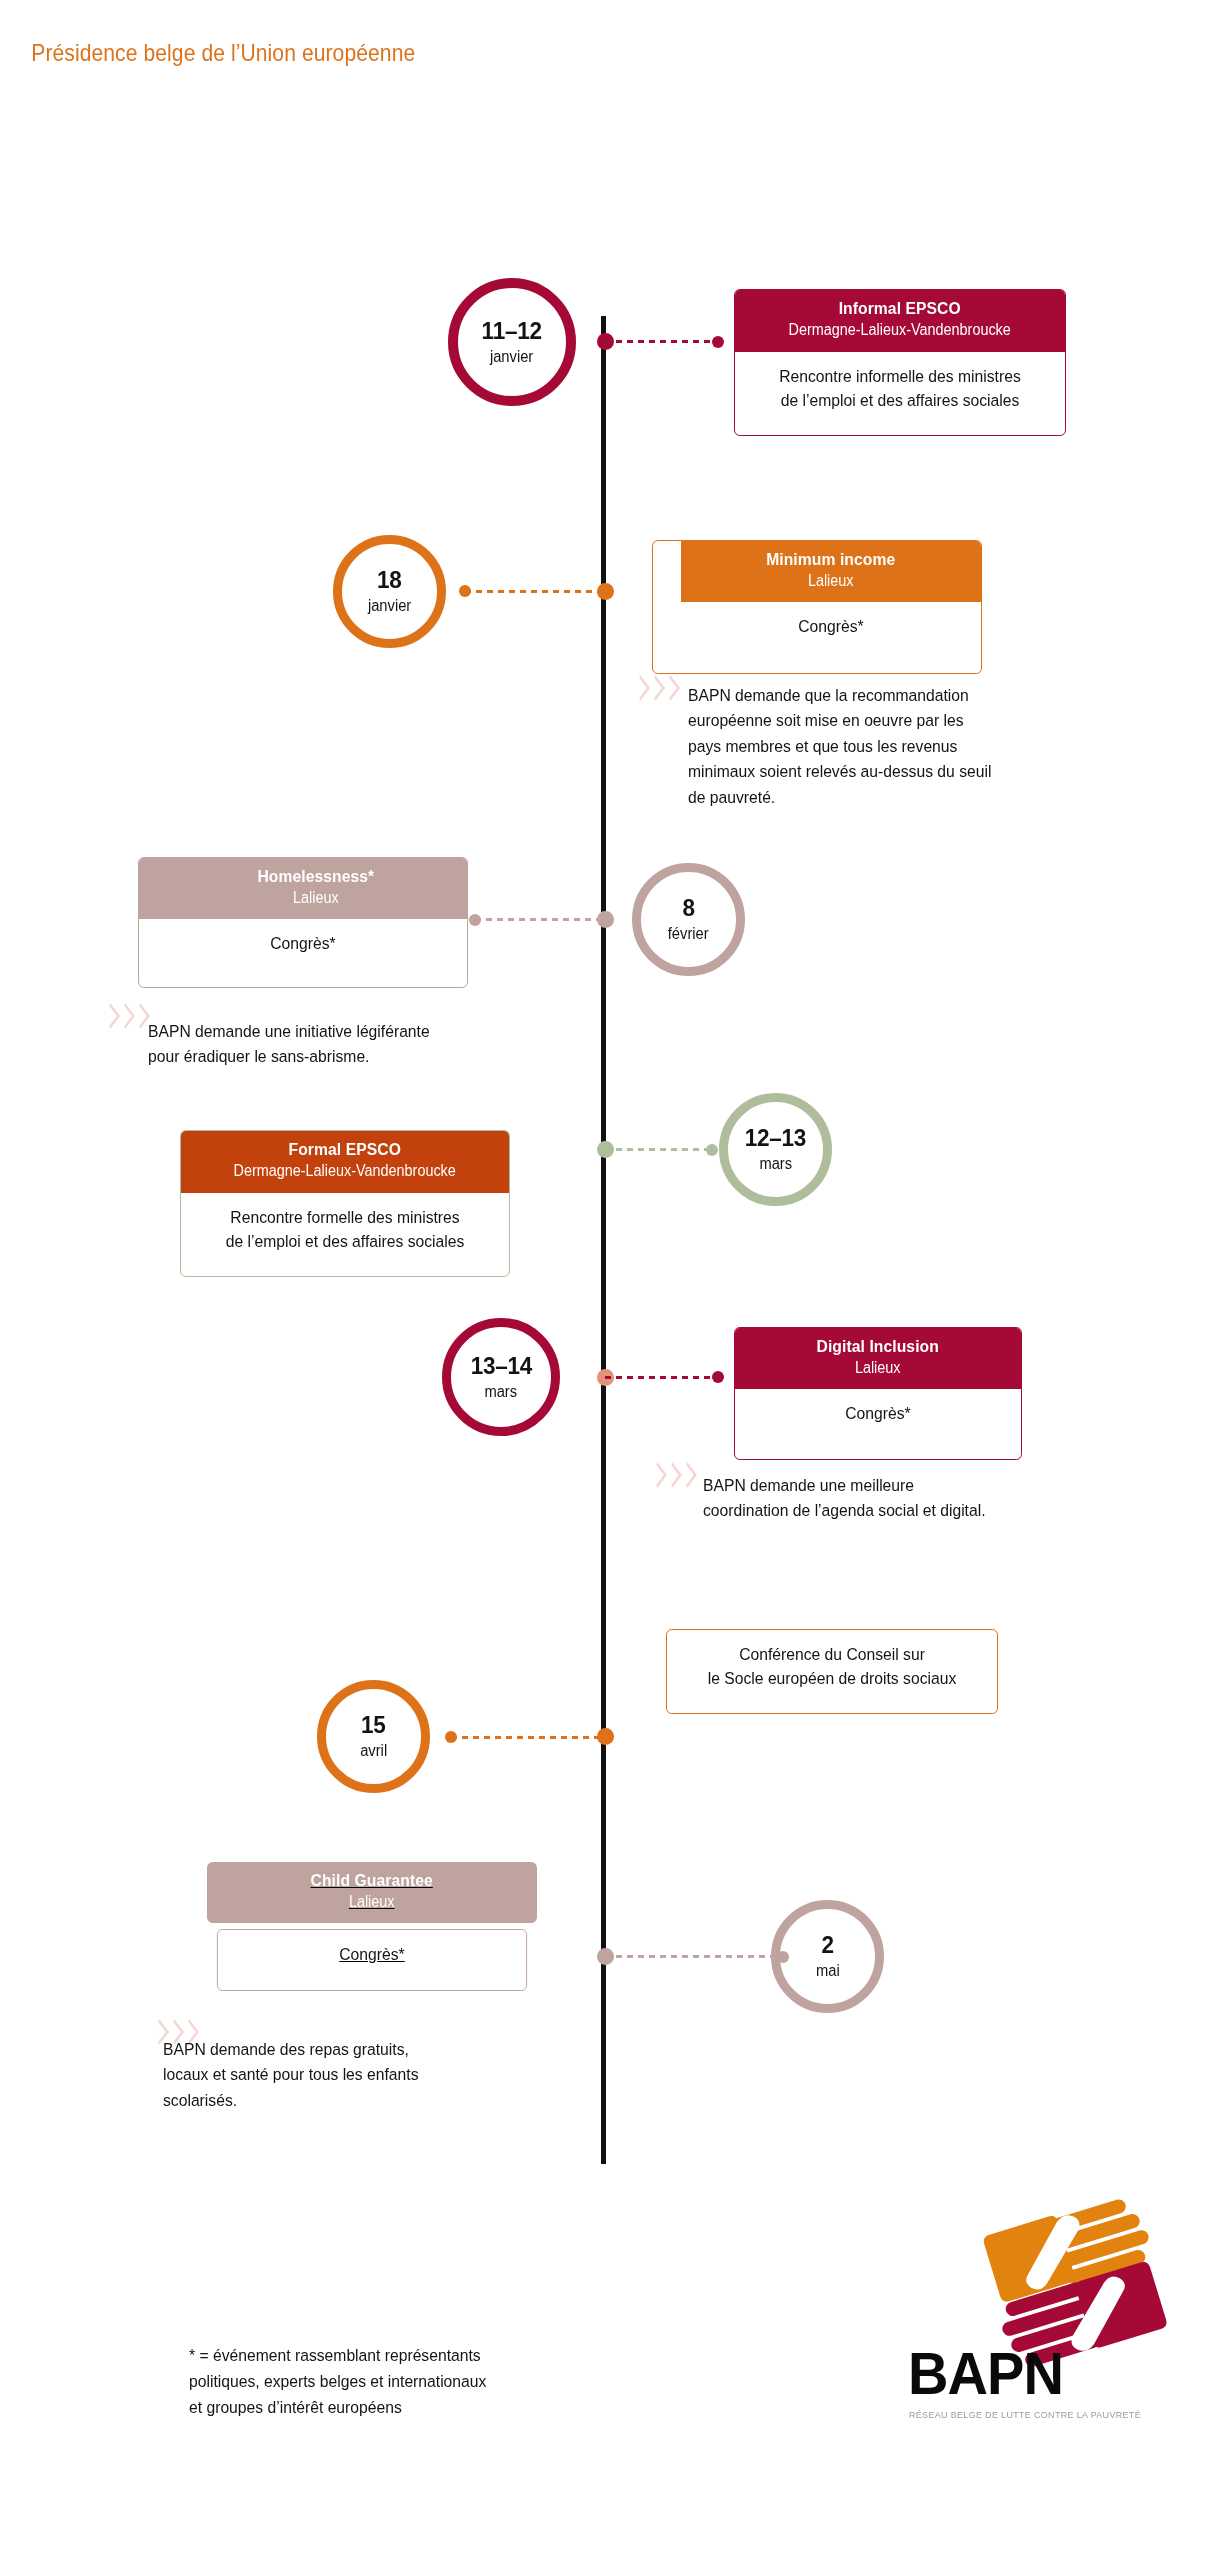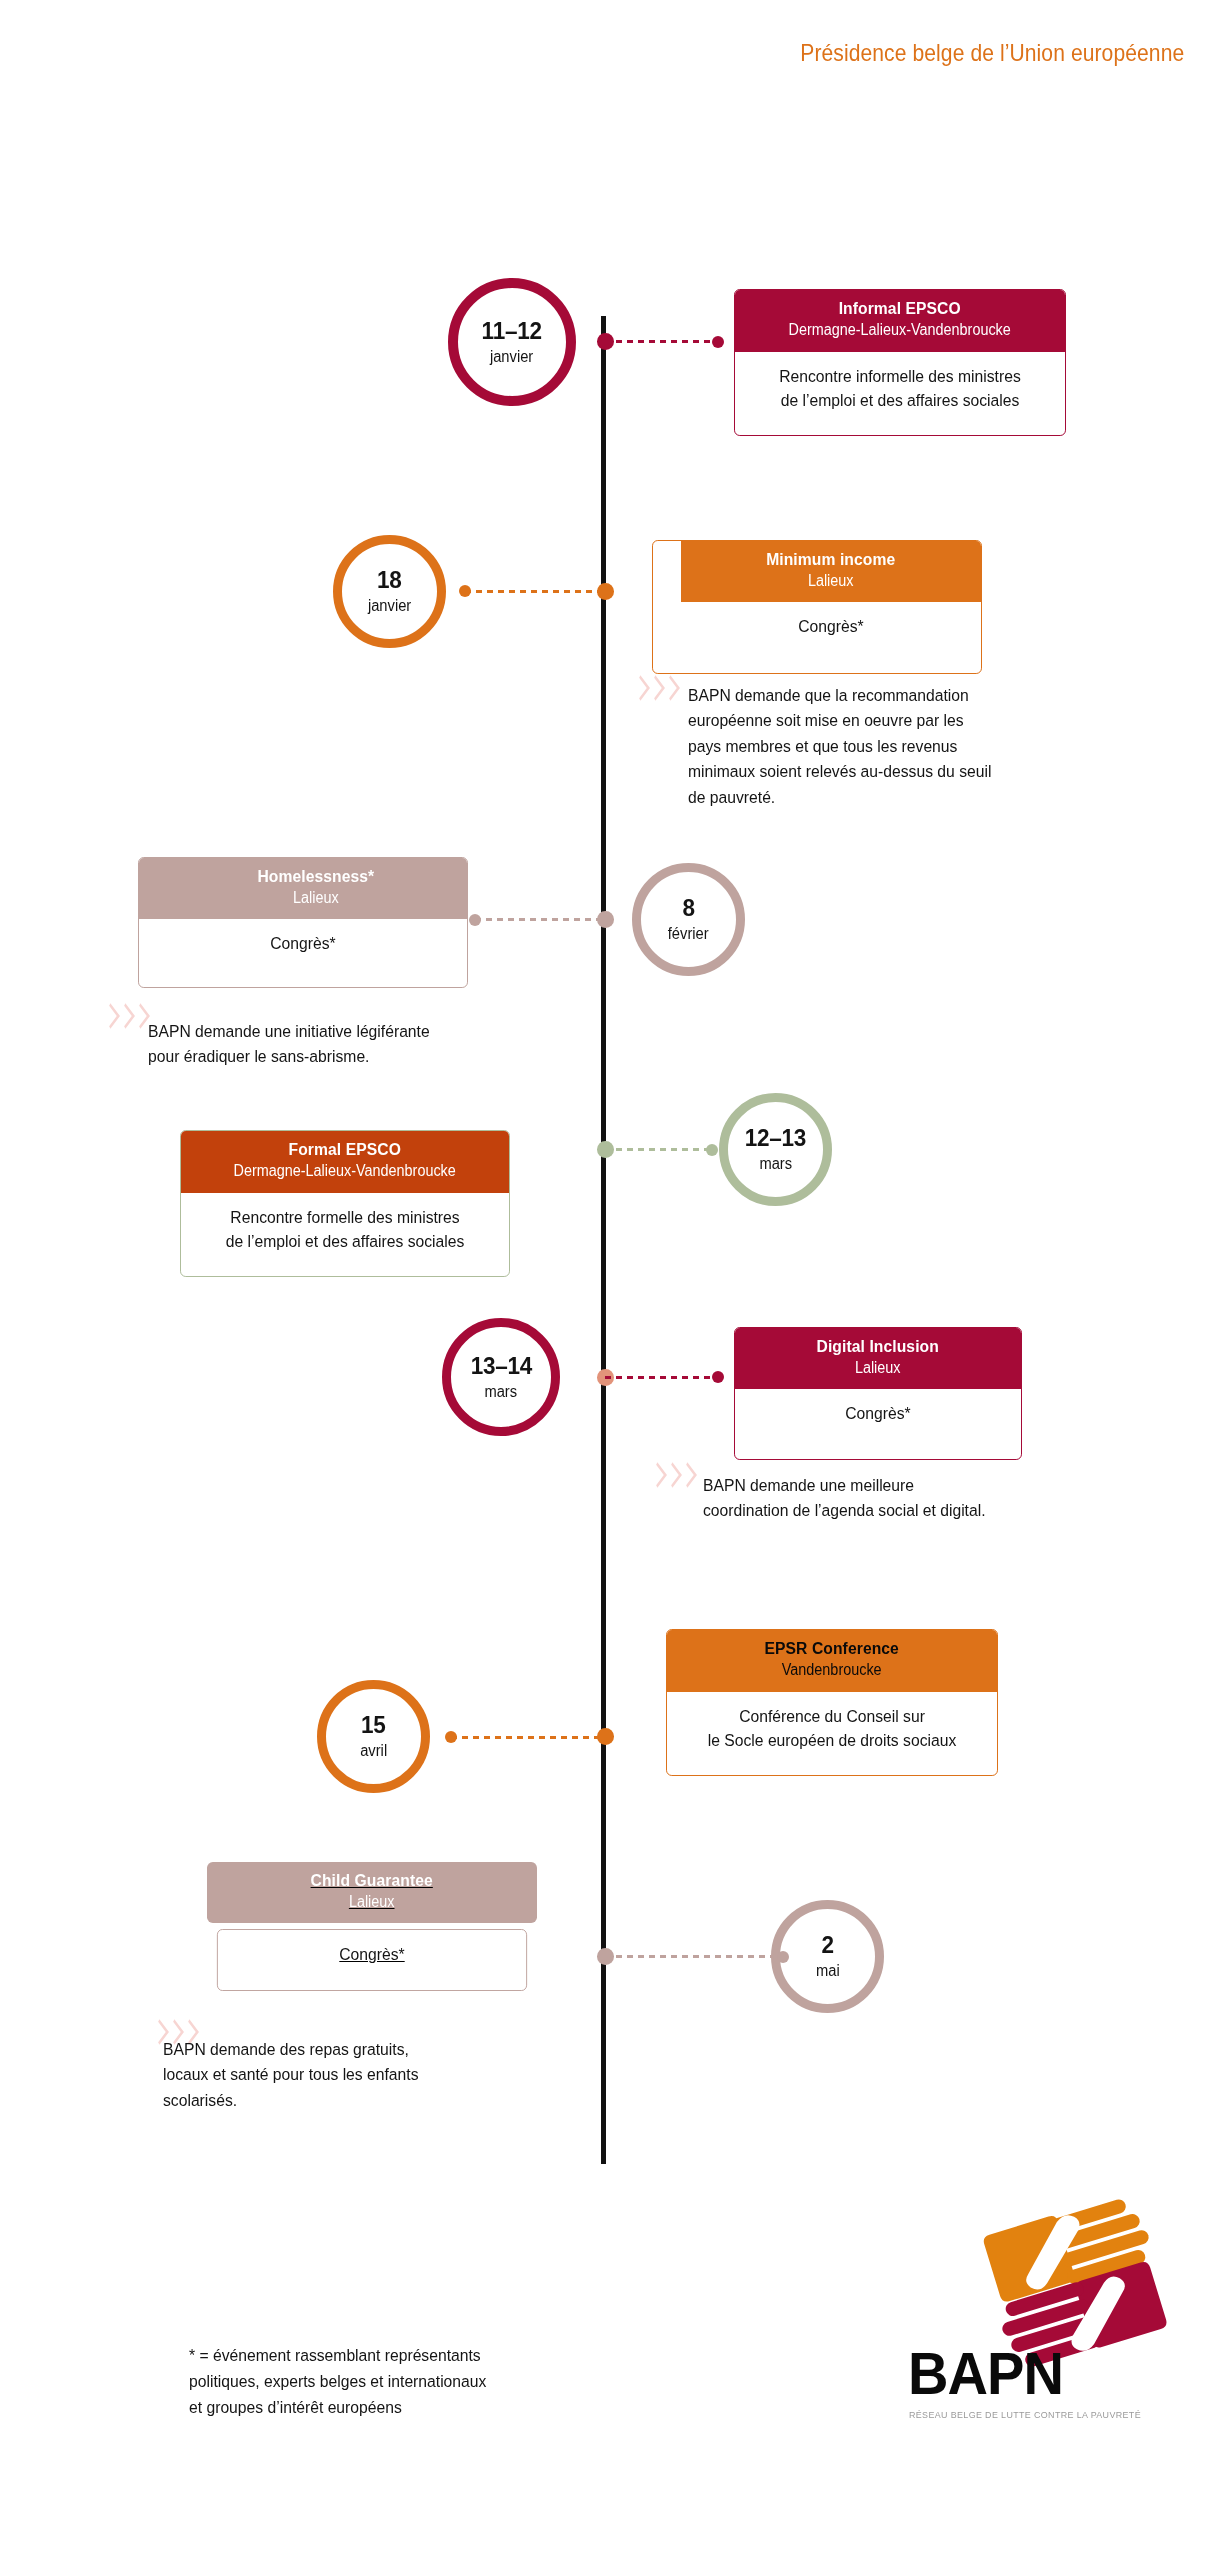--- a/index.html
+++ b/index.html
@@ -11,21 +11,21 @@
     overflow: hidden;
   }
   #page {
     position: relative;
     width: 1215px;
     height: 2576px;
     background: #ffffff;
   }
 
   
-  #header { position: absolute; left: 0; top: 39px; width: 1215px; text-align: right; }
+  #header { position: absolute; left: 0; top: 39px; width: 1215px; text-align: left; }
   #kicker {
     font-size: 24.5px;
     color: #DD7219;
     letter-spacing: 0.1px;
     font-weight: 400;
     transform: scaleX(0.86);
     display: inline-block;
   }
   #main-title {
     margin-top: 15.5px;
@@ -346,24 +346,20 @@
       </div>
       <div class="event">
         <div class="date-circle" style="left: 317px; top: 1680px; width: 113px; height: 113px; border: 9px solid rgb(221, 114, 25);">
           <div class="date-day">15</div>
           <div class="date-month">avril</div>
         </div>
         <div class="conn-dot" style="color: rgb(221, 114, 25); left: 597px; top: 1728px;"></div>
         <div class="conn-dot small" style="color: rgb(221, 114, 25); left: 445px; top: 1731px;"></div>
         <div class="conn-line" style="color: rgb(221, 114, 25); left: 451px; top: 1736px; width: 155px;"></div>
         <div class="card" style="left: 666px; top: 1629px; width: 332px; border: 1.9px solid rgb(221, 114, 25); background: rgb(255, 255, 255);">
-          <div class="card-head" style="background: rgb(221, 114, 25); min-height: 62px; color: rgb(10, 10, 10);">
-            <span class="card-title">EPSR Conference</span>
-            <span class="card-sub">Vandenbroucke</span>
-          </div>
           <div class="card-body" style="min-height: 76px;">
             <span class="bodyline">Conférence du Conseil sur</span>
             <span class="bodyline">le Socle européen de droits sociaux</span>
           </div>
         </div>
       </div>
       <div class="event">
         <div class="date-circle" style="left: 771px; top: 1900px; width: 113px; height: 113px; border: 9px solid rgb(191, 163, 158);">
           <div class="date-day">2</div>
           <div class="date-month">mai</div>

